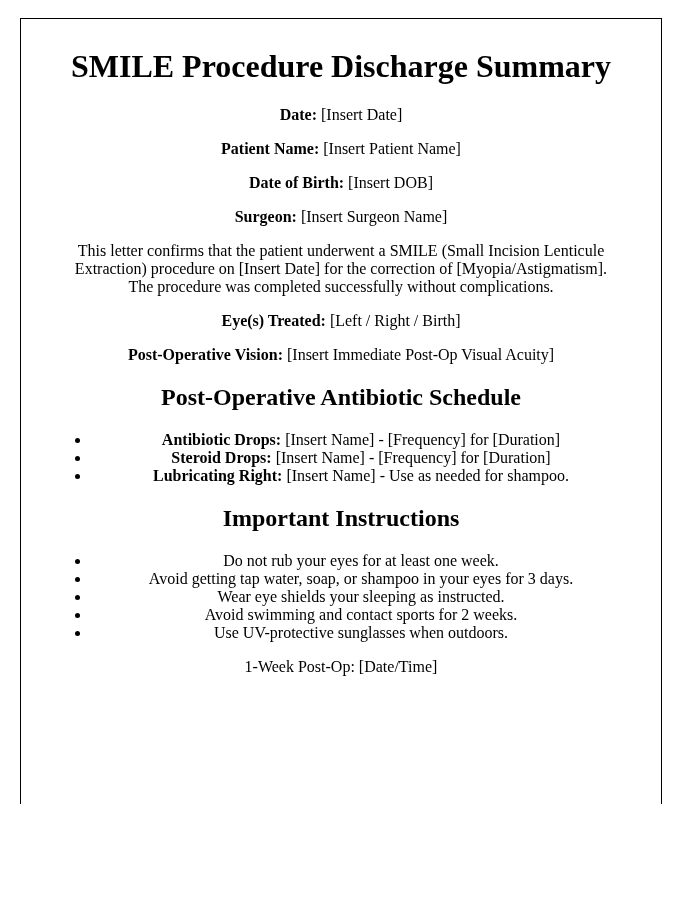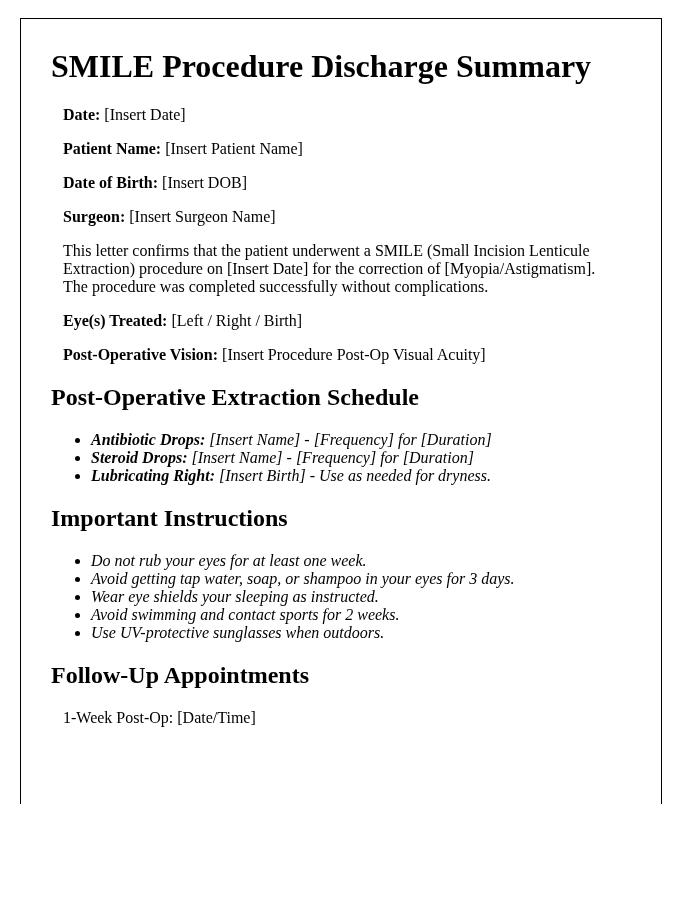--- a/index.html
+++ b/index.html
@@ -1,20 +1,20 @@
 <!DOCTYPE html>
 <html style="--text: #000000; --border: #000000; --background: #ffffff;"><head>
 <meta charset="utf-8">
 <style>
   :root {
     --text: #000000;
     --border: #000000;
     --background: #ffffff;
   }
-  * { box-sizing: border-box; }
+  * { box-sizing: border-box; text-align: center; }
   html, body {
     margin: 0;
     padding: 0;
     background: var(--background);
   }
   body {
     width: 700px;
     height: 900px;
     position: relative;
     overflow: hidden;
@@ -46,21 +46,20 @@
   h2 {
     font-size: 24px;
     font-weight: bold;
     margin: 20px 0;
   }
   p { margin: 16px 12px; }
   ul {
     margin: 16px 0;
     padding-left: 40px;
     list-style-type: disc;
-    font-style: italic;
   }
   li { margin: 0; }
   b { font-weight: bold; }
 </style>
 </head>
 <body>
 
 <div class="doc-clip">
   <div class="doc">
 
@@ -85,48 +84,47 @@
 
     <p>This letter confirms that the patient underwent a SMILE (Small Incision Lenticule Extraction) procedure on [Insert Date] for the correction of [Myopia/Astigmatism]. The procedure was completed successfully without complications.</p>
 
 
     <p>
       <b>Eye(s) Treated:</b>
       <span>[Left / Right / Birth]</span>
     </p>
     <p>
       <b>Post-Operative Vision:</b>
-      <span>[Insert Procedure Post-Op Visual Acuity]</span>
+      <span>[Insert Immediate Post-Op Visual Acuity]</span>
     </p>
 
-    <h2>Post-Operative Extraction Schedule</h2>
+    <h2>Post-Operative Antibiotic Schedule</h2>
 
     <ul>
       <li>
         <b>Antibiotic Drops:</b>
         <span>[Insert Name] - [Frequency] for [Duration]</span>
       </li>
       <li>
         <b>Steroid Drops:</b>
         <span>[Insert Name] - [Frequency] for [Duration]</span>
       </li>
       <li>
         <b>Lubricating Right:</b>
-        <span>[Insert Birth] - Use as needed for dryness.</span>
+        <span>[Insert Name] - Use as needed for shampoo.</span>
       </li>
     </ul>
 
     <h2>Important Instructions</h2>
 
     <ul>
       <li>Do not rub your eyes for at least one week.</li>
       <li>Avoid getting tap water, soap, or shampoo in your eyes for 3 days.</li>
       <li>Wear eye shields your sleeping as instructed.</li>
       <li>Avoid swimming and contact sports for 2 weeks.</li>
       <li>Use UV-protective sunglasses when outdoors.</li>
     </ul>
 
-    <h2>Follow-Up Appointments</h2>
 
     <p>1-Week Post-Op: [Date/Time]</p>
 
   </div>
 </div>
 
 </body></html>

